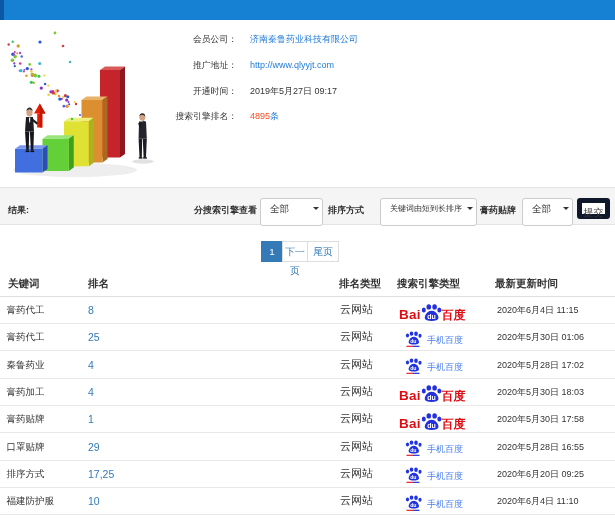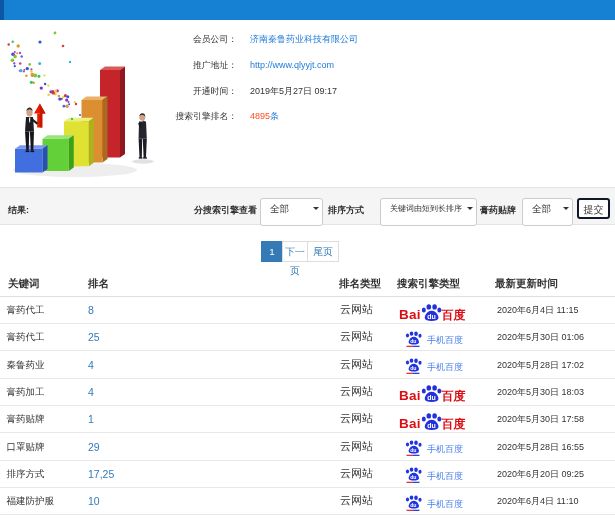--- a/index.html
+++ b/index.html
@@ -13,21 +13,21 @@
 
 .ilabel { position:absolute; width:140px; right:378px; text-align:right; font-size:8.8px; color:#333; line-height:14px; }
 .ival { position:absolute; left:250px; font-size:9px; line-height:14px; color:#333; }
 .blue { color:#1f7ad9; }
 .red { color:#ff4a1f;margin-top:48px; }
 
 .fbar { position:absolute; left:0; top:187px; width:615px; height:38px; background:#f5f5f5; border-top:1px solid #e4e4e4; border-bottom:1px solid #e4e4e4; }
 .flabel { position:absolute; font-size:9px; font-weight:bold; color:#333; line-height:12px; top:204px; }
 .fsel { position:absolute; top:198px; height:28px; background:#fff; border:1px solid #ccc; border-radius:3px; font-size:9.5px; color:#333; line-height:19px; padding-left:9px; }
 .fsel .arr { position:absolute; right:3px; top:8px; width:0; height:0; border-left:3px solid transparent; border-right:3px solid transparent; border-top:3.5px solid #333; }
-.fbtn { position:absolute; left:577px; top:198px; width:33px; height:21px; background:#fff; border:2px solid #0f172a; border-radius:3px; font-size:10px; color:#333; text-align:center; line-height:19px; }
+.fbtn { position:absolute; left:577px; top:198px; width:33px; height:21px; background:#fff; border:5px solid #0f172a; border-radius:3px; font-size:10px; color:#333; text-align:center; line-height:19px; }
 
 .pag { position:absolute; left:261px; top:241px; height:21px; }
 .pag span { display:block; float:left; height:21px; line-height:19px; font-size:9.8px; color:#337ab7; background:#fff; border:1px solid #ddd; text-align:center; margin-left:-1px; }
 .pag .act { background:#337ab7; border-color:#337ab7; color:#fff; margin-left:0; }
 
 .th { position:absolute; font-size:10.5px; font-weight:bold; color:#333; line-height:13px; top:277px; }
 .row { position:absolute; left:0; width:615px; height:27px; border-bottom:1px solid #e8e8e8; }
 .c1 { position:absolute; left:6.5px; top:50%; margin-top:-6px; font-size:9.5px; color:#333; line-height:12px; }
 .c2 { position:absolute; left:88px; top:50%; margin-top:-6px; font-size:10.5px; color:#337ab7; line-height:12px; }
 .c3 { position:absolute; left:340px; top:50%; margin-top:-7px; font-size:11px; color:#333; line-height:12px; }

